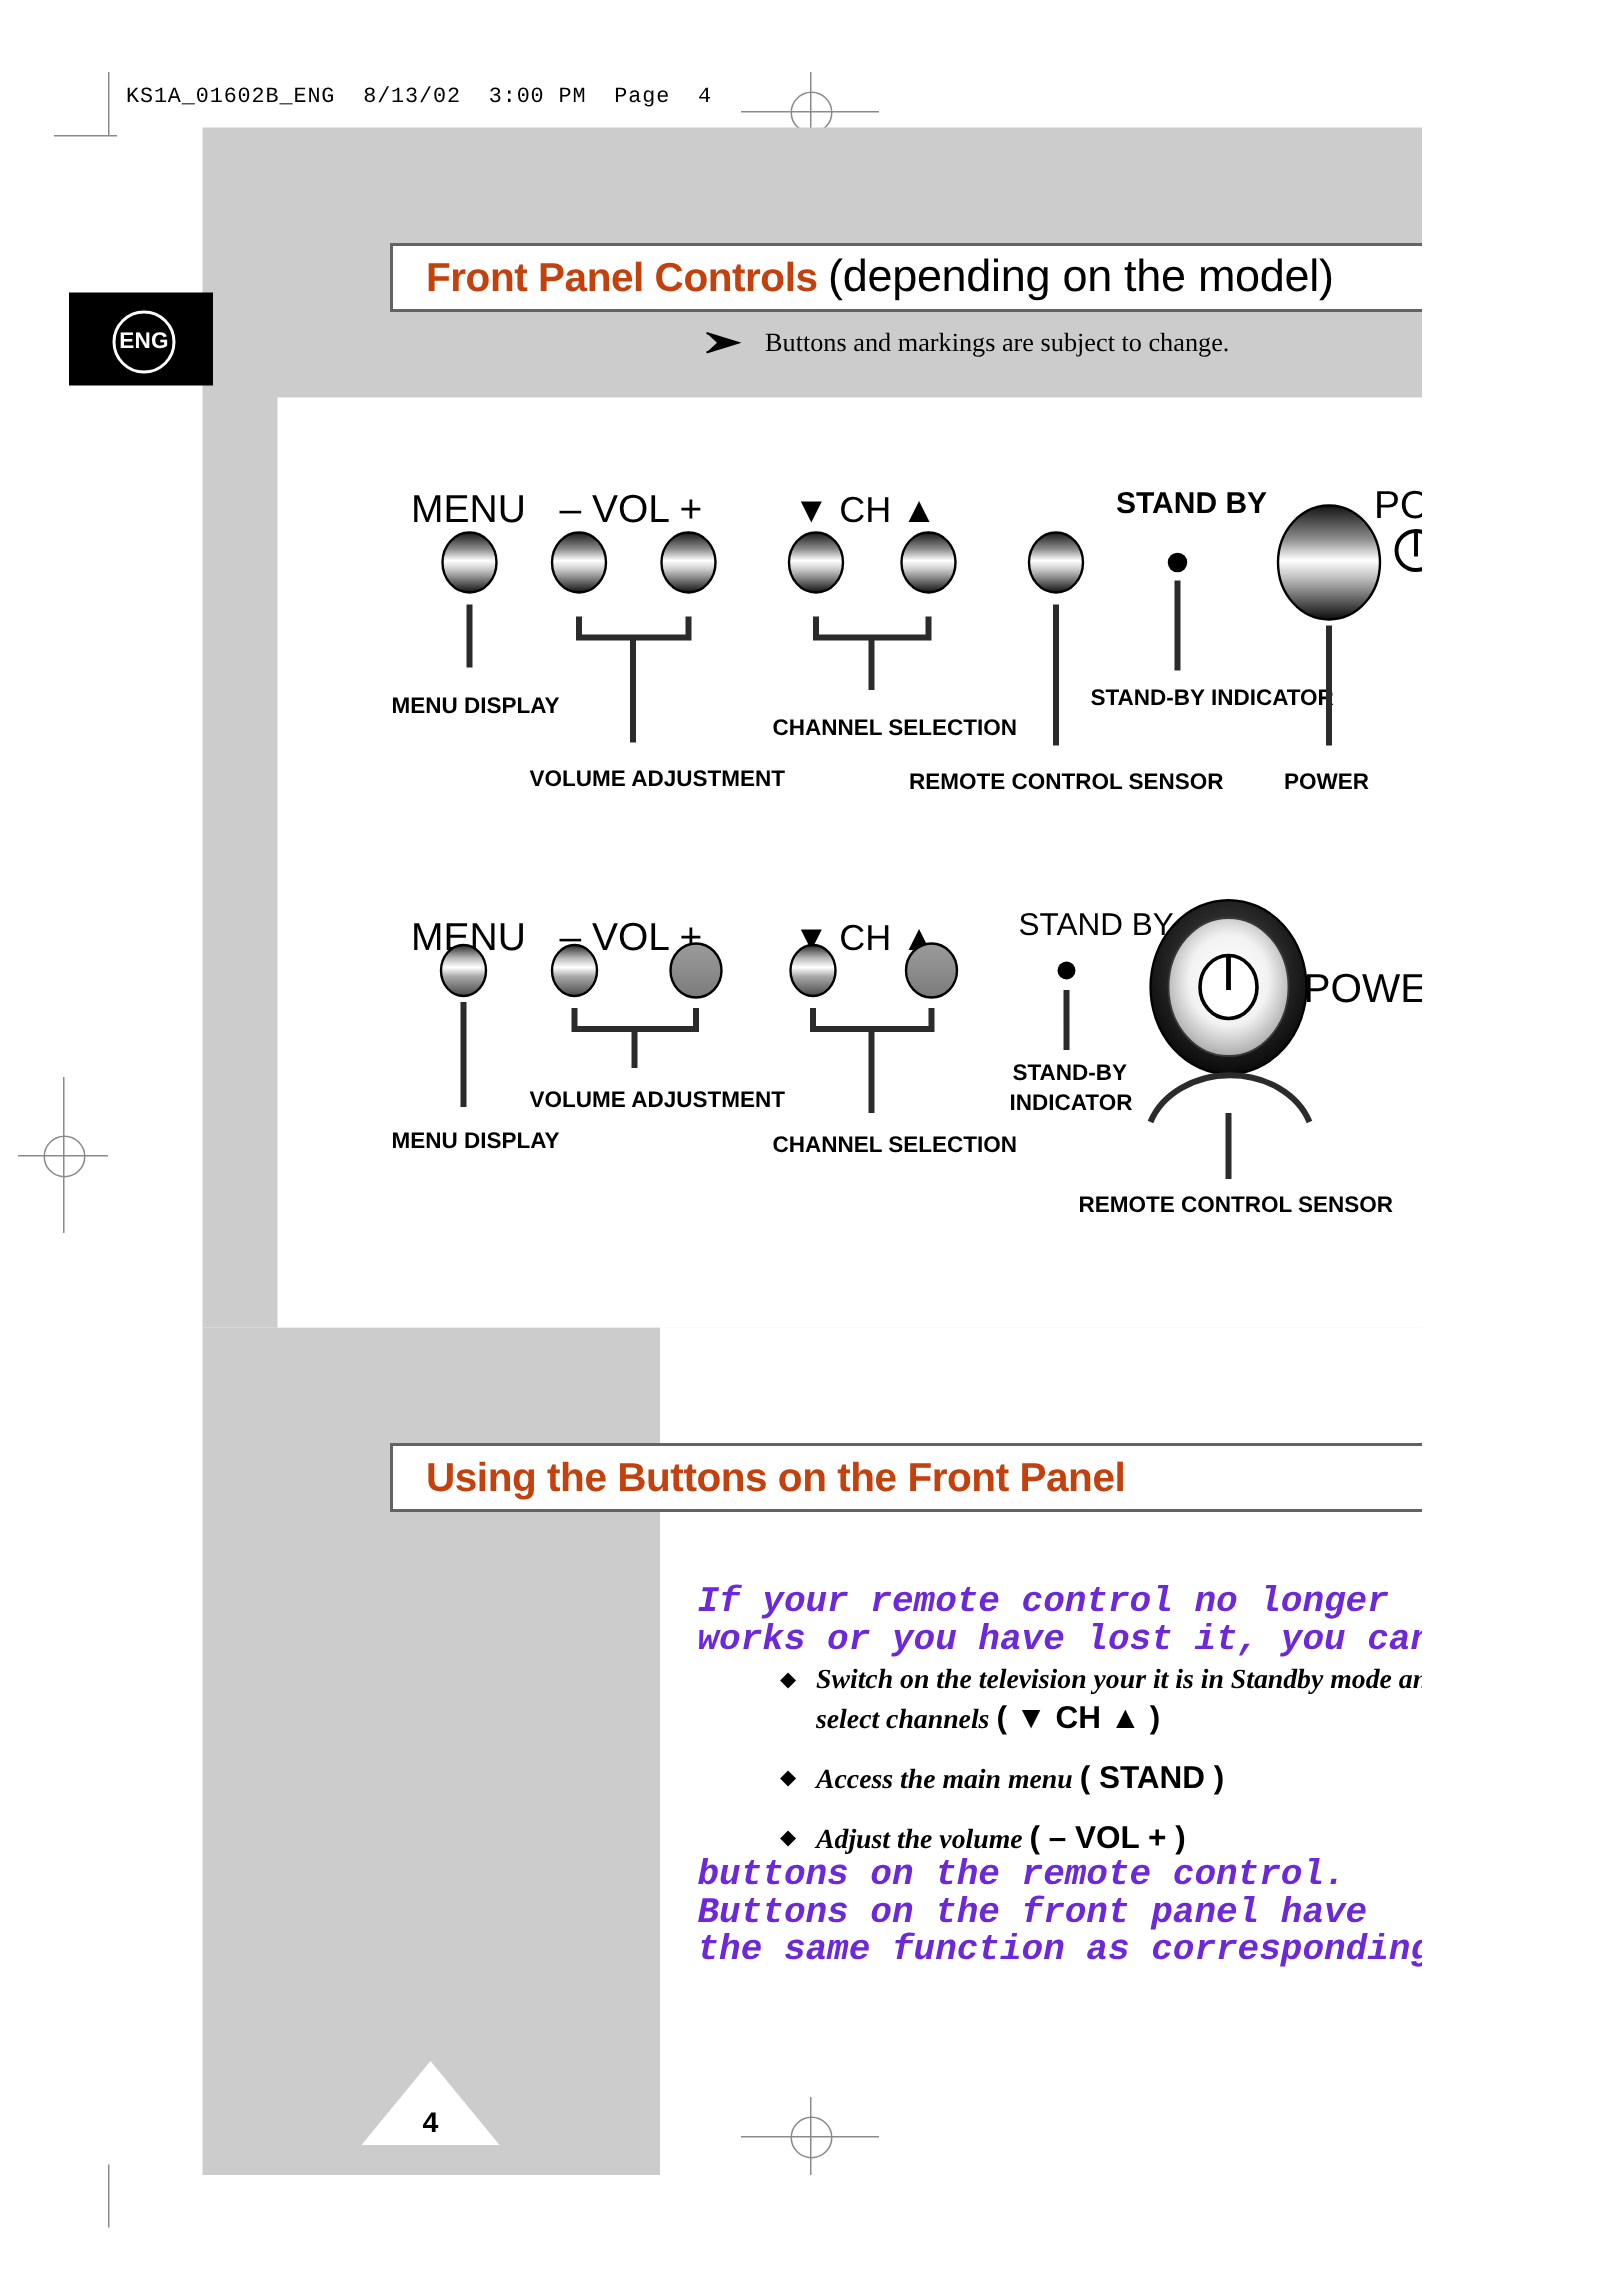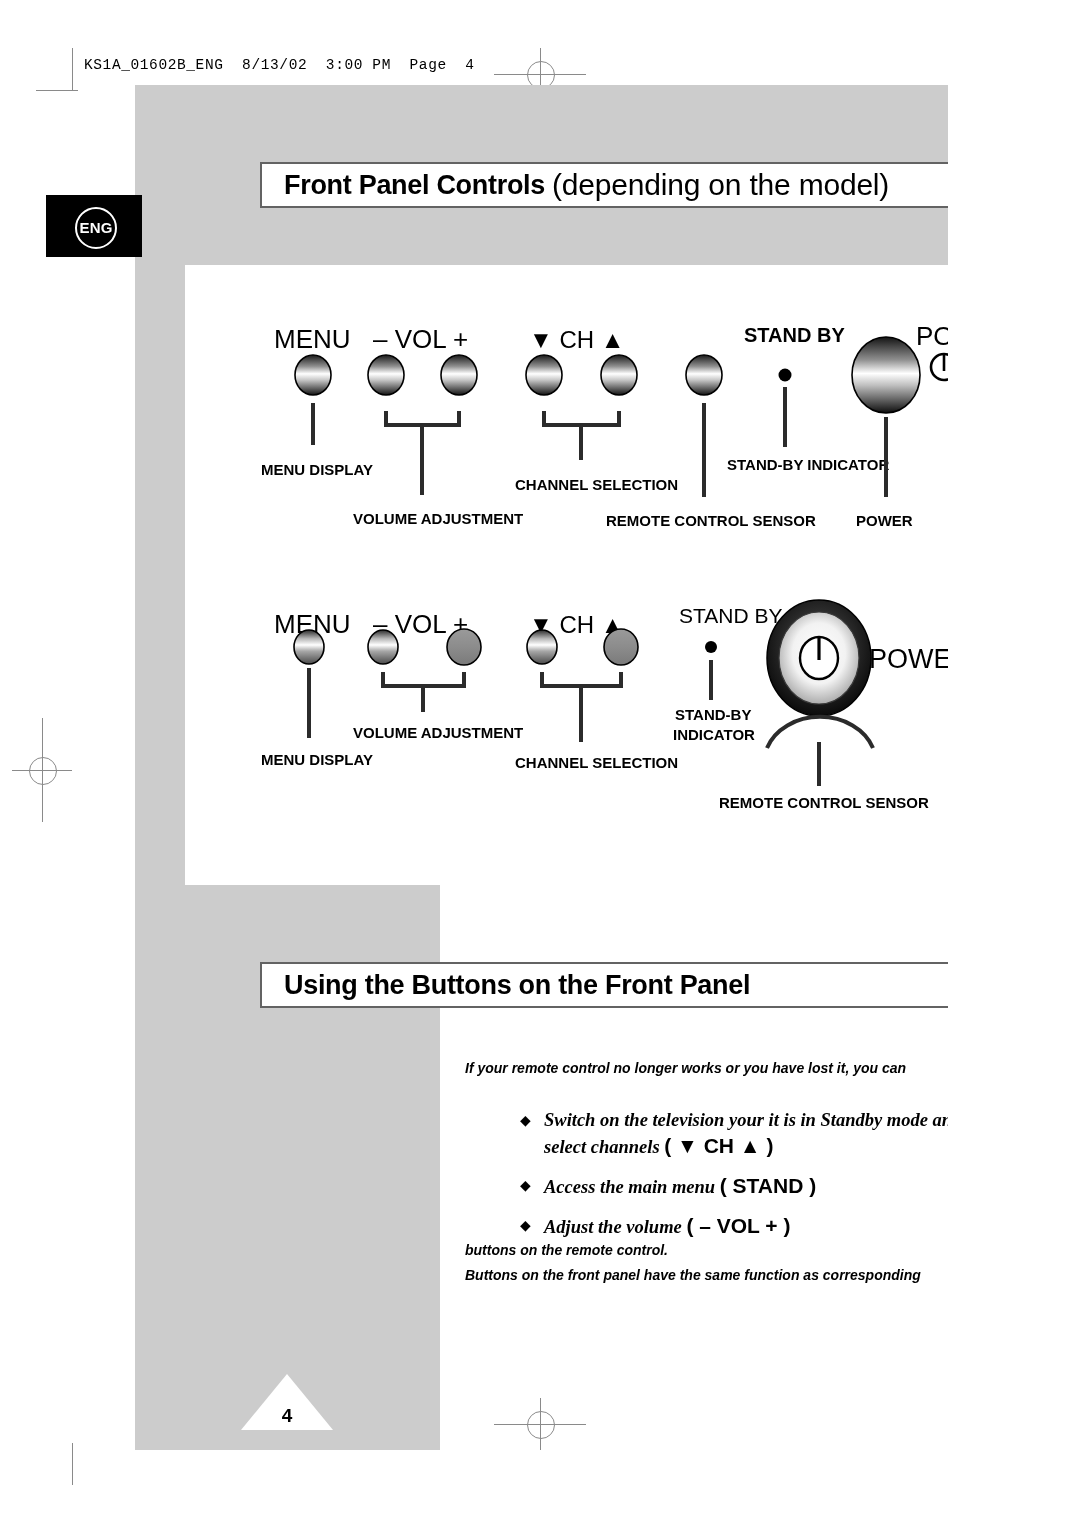--- a/index.html
+++ b/index.html
@@ -104,21 +104,21 @@
     background: #ffffff;
     border: 2.5px solid #636363;
     box-sizing: border-box;
     display: flex;
     align-items: center;
     padding-left: 22px;
   }
   .section-bar .title-main {
     font-size: 27px;
     font-weight: bold;
-    color: #000000;
+    color: #c2410c;
     letter-spacing: -0.3px;
   }
   .section-bar .title-sub {
     font-size: 30px;
     font-weight: normal;
     color: #000;
     margin-left: 7px;
     letter-spacing: -0.2px;
   }
 
@@ -143,26 +143,26 @@
   
   .diagram {
     position: absolute;
     margin-left: 36px;
   }
   .diagram svg { display: block; }
 
   
   .body-copy {
     position: absolute;
-    font-family: Liberation Sans, sans-serif;
+    font-family: Liberation Mono, monospace;
     font-style: italic;
     font-weight: bold;
-    font-size: 14px;
+    font-size: 24px;
     line-height: 25px;
-    color: #000000;
+    color: #6d28d9;
   }
   .bullet-list {
     position: absolute;
     font-family: "Liberation Serif", serif;
   }
   .bullet-item {
     display: flex;
     align-items: flex-start;
     margin-bottom: 13px;
   }
@@ -248,20 +248,27 @@
 
   <div class="eng-tab">
     <div class="eng-circle">ENG</div>
   </div>
 
   <div class="section-bar" style="left:260px; top:162px; width:700px; height:46px;">
     <span class="title-main">Front Panel Controls</span>
     <span class="title-sub">(depending on the model)</span>
   </div>
 
+  <div class="note-row" style="left:470px; top:218px;">
+    <svg class="note-arrow" viewBox="0 0 26 20">
+      <path d="M1,3 L22,9.5 L1,16 L8,9.5 Z" fill="#000"></path>
+      <path d="M1,3 L22,9.5 L1,16" fill="none" stroke="#000" stroke-width="1.4"></path>
+    </svg>
+    <span class="note-text">Buttons and markings are subject to change.</span>
+  </div>
 
   <div class="diagram" style="left:225px; top:305px;">
     <svg width="740" height="225" viewBox="0 0 740 225">
       <defs>
         <linearGradient id="btnGrad1" x1="0" y1="0" x2="0" y2="1">
           <stop offset="0%" stop-color="#1a1a1a"></stop>
           <stop offset="28%" stop-color="#8e8e8e"></stop>
           <stop offset="47%" stop-color="#ffffff"></stop>
           <stop offset="62%" stop-color="#c9c9c9"></stop>
           <stop offset="100%" stop-color="#121212"></stop>

